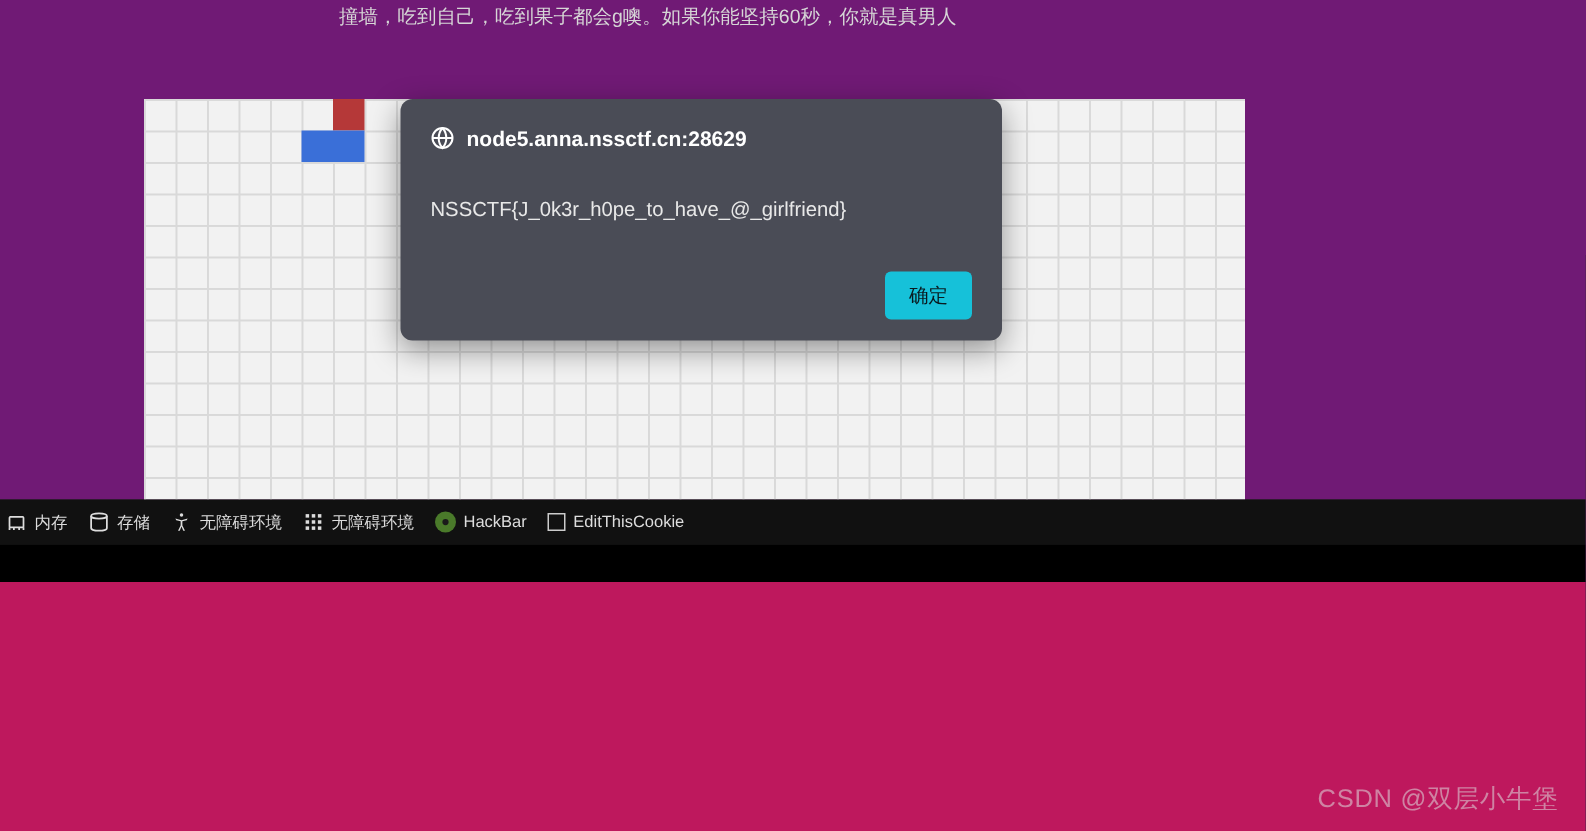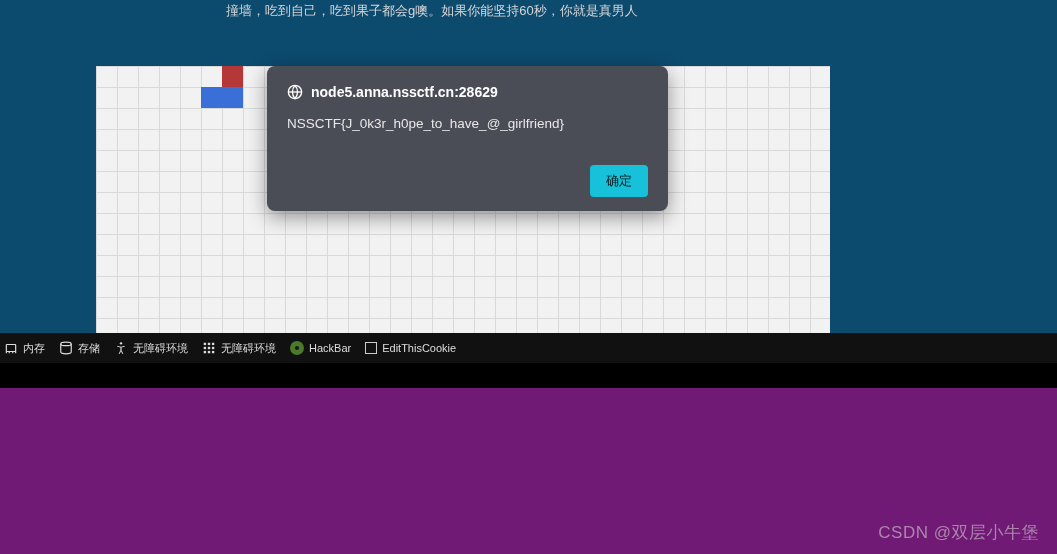--- a/index.html
+++ b/index.html
@@ -5,21 +5,21 @@
     * { margin: 0; padding: 0; box-sizing: border-box; }
     body {
       width: 1057px;
       height: 554px;
       background: #2c2c2c;
       font-family: "Microsoft YaHei", Arial, sans-serif;
       overflow: hidden;
       position: relative;
     }
     .top-area {
-      background: #0c4a6e;
+      background: #701a75;
       height: 333px;
       position: relative;
     }
     .instruction {
       color: #d6d6d6;
       font-size: 13px;
       position: absolute;
       top: 2px;
       left: 226px;
     }
@@ -56,21 +56,21 @@
       padding: 18px 20px 14px 20px;
       box-shadow: 0 6px 20px rgba(0,0,0,0.4);
       color: #fff;
     }
     .dialog-header {
       display: flex;
       align-items: center;
       gap: 8px;
       font-weight: 600;
       font-size: 14px;
-      margin-bottom: 16px;
+      margin-bottom: 32px;
     }
     .globe-icon {
       width: 16px;
       height: 16px;
       flex-shrink: 0;
     }
     .dialog-body {
       font-size: 13.5px;
       color: #e8e8e8;
       margin-bottom: 34px;
@@ -129,21 +129,21 @@
       right: 0;
       height: 25px;
       background: #000;
     }
     .bottom-panel {
       position: absolute;
       top: 388px;
       left: 0;
       right: 0;
       bottom: 0;
-      background: #701a75;
+      background: #be185d;
     }
     .watermark {
       position: absolute;
       right: 18px;
       bottom: 10px;
       color: rgba(220,220,220,0.55);
       font-size: 17px;
       letter-spacing: 0.5px;
     }
   </style>

